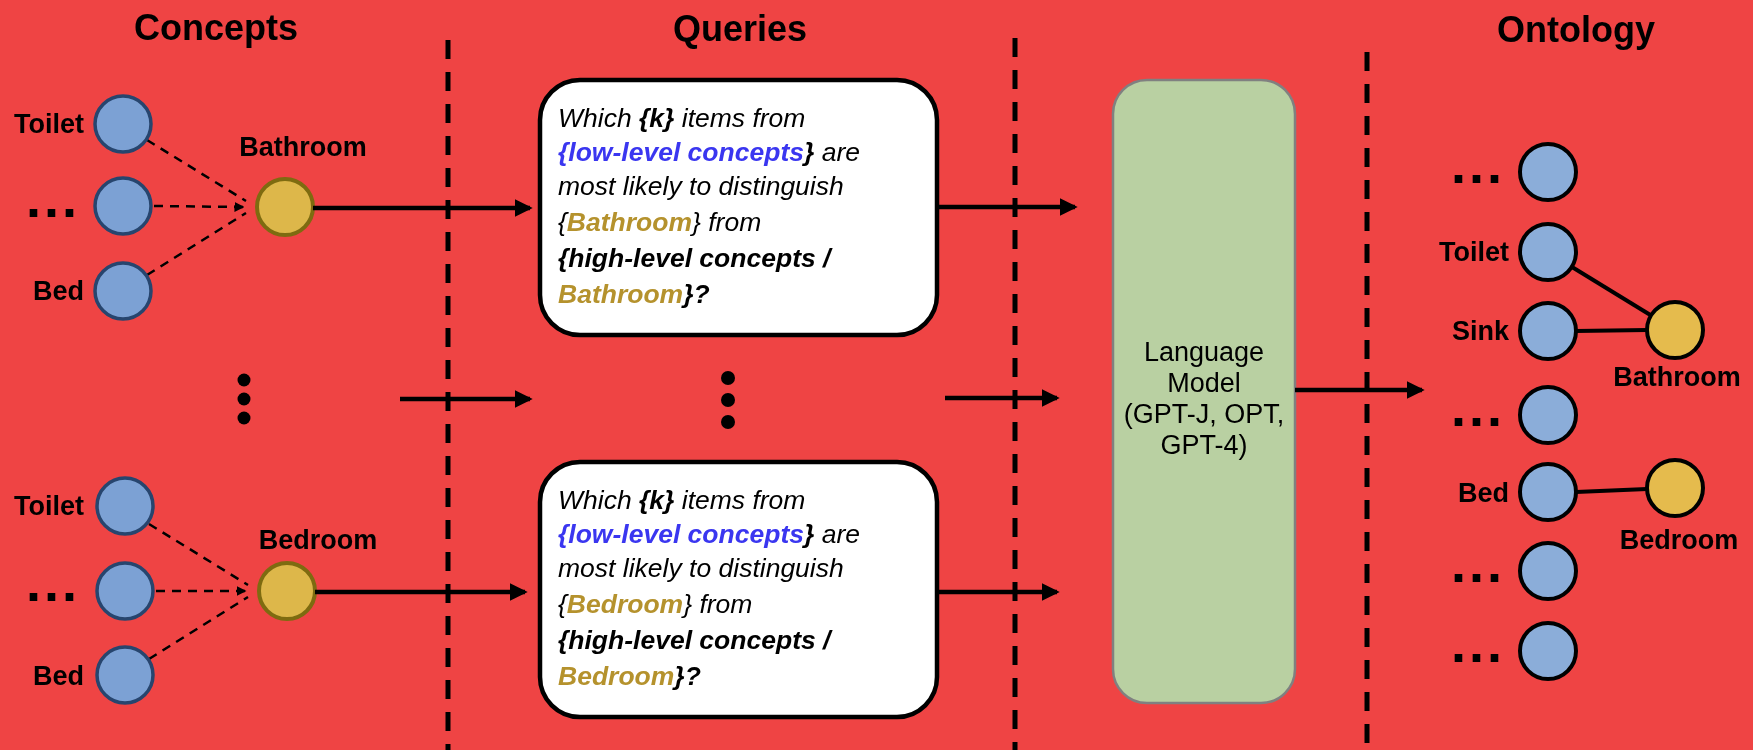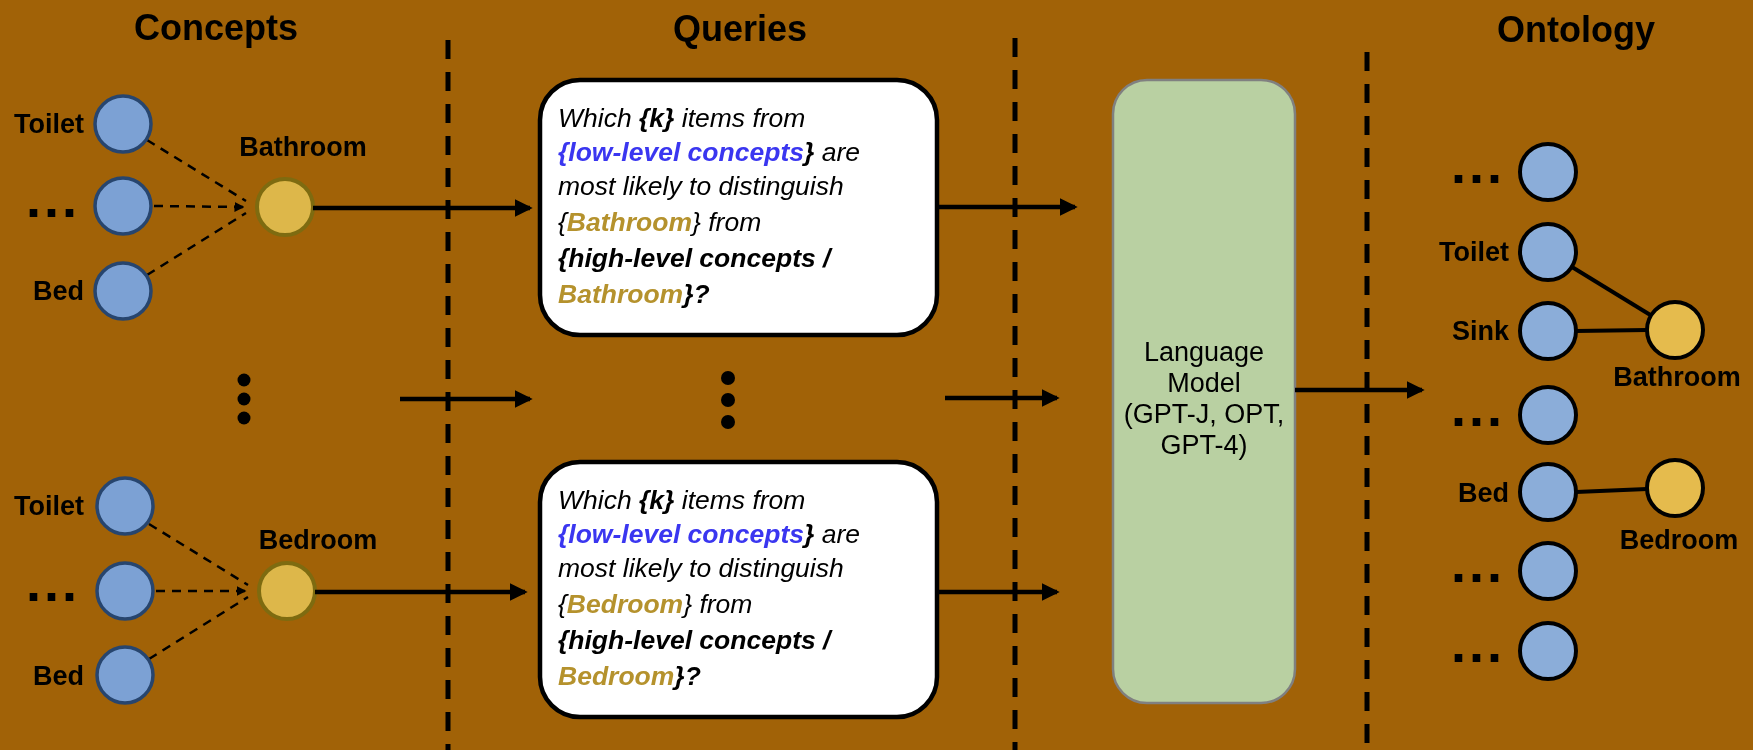--- a/index.html
+++ b/index.html
@@ -1,16 +1,16 @@
 <!DOCTYPE html>
 <html><head>
 <meta charset="utf-8">
 <style>
   html,body{margin:0;padding:0;background:#ffffff;}
-  .stage{position:relative;width:1753px;height:750px;background:#a16207;overflow:hidden;}
+  .stage{position:relative;width:1753px;height:750px;background:#ef4444;overflow:hidden;}
   svg{display:block;}
   text{font-family:"Liberation Sans","DejaVu Sans",sans-serif;fill:#000;}
   .title{font-size:36px;font-weight:700;text-anchor:middle;}
   .nlabel{font-size:27px;font-weight:700;}
   .end{text-anchor:end;}
   .mid{text-anchor:middle;}
   .dots{font-size:54px;font-weight:700;letter-spacing:3px;}
   .lm{font-size:27px;text-anchor:middle;}
   .q{font-size:26.5px;font-style:italic;}
   .qb{font-weight:700;}

